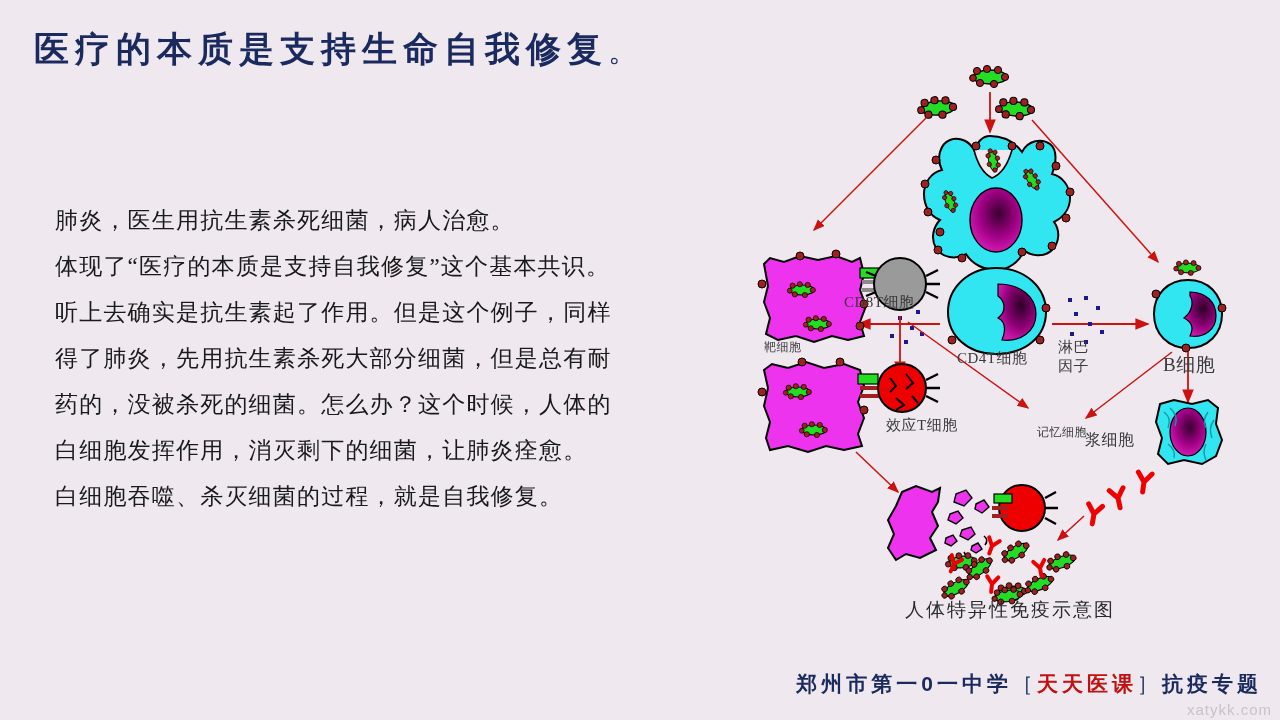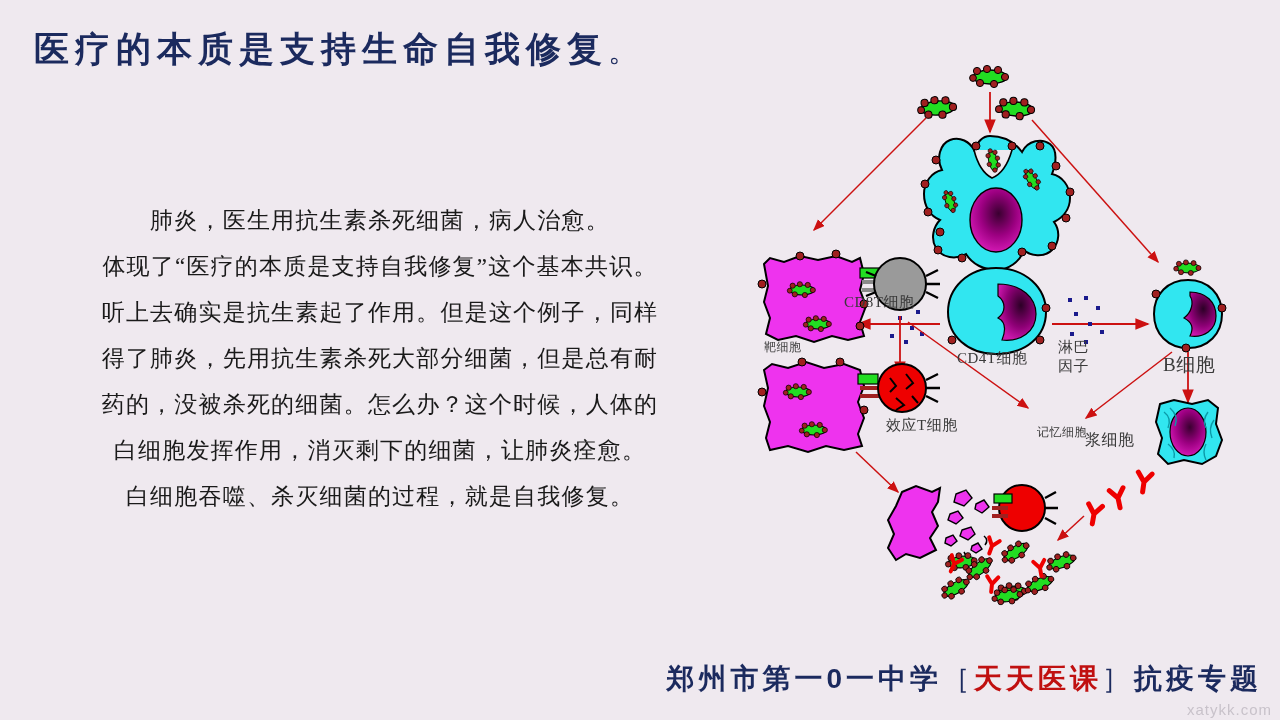--- a/index.html
+++ b/index.html
@@ -25,21 +25,21 @@
 
   
   .body-text{
     position:absolute;left:55px;top:198px;width:650px;
     font-family:"Liberation Serif", serif;
     font-size:23px;
     color:#1a1a1a;
     line-height:46px;
     letter-spacing:1.2px;
   }
-  .body-text .ln{display:block;white-space:nowrap;text-align:center;}
+  .body-text .ln{display:block;white-space:nowrap;}
 
   
   .diagram{position:absolute;left:740px;top:40px;width:500px;height:590px;}
   .diagram svg{position:absolute;left:0;top:0;}
   .dlabel{
     position:absolute;
     font-family:"Liberation Serif", serif;
     font-size:14px;color:#3a3a3a;white-space:nowrap;
     letter-spacing:0.5px;
   }
@@ -47,21 +47,21 @@
     position:absolute;left:905px;top:597px;
     font-family:"Liberation Serif", serif;
     font-size:19px;color:#2b2b2b;letter-spacing:2px;white-space:nowrap;
   }
 
   
   .footer{
     position:absolute;left:0;right:0;bottom:22px;
     text-align:right;padding-right:18px;
     font-family:"Liberation Sans", sans-serif;
-    font-weight:bold;font-size:28px;letter-spacing:4px;
+    font-weight:bold;font-size:21px;letter-spacing:4px;
     color:#1b2a5e;white-space:nowrap;
   }
   .footer .hl{color:#c01010;}
   .footer .brk{color:#1b2a5e;font-weight:normal;}
 
   .watermark{
     position:absolute;right:8px;bottom:2px;
     font-family:"Liberation Sans", sans-serif;
     font-size:15px;color:#c8c2ca;letter-spacing:1px;
   }
@@ -365,18 +365,19 @@
     <span class="dlabel" style="left:104px;top:253px;font-size:15px;">CD8T细胞</span>
     <span class="dlabel" style="left:217px;top:309px;font-size:15px;">CD4T细胞</span>
     <span class="dlabel" style="left:318px;top:298px;font-size:15px;">淋巴</span>
     <span class="dlabel" style="left:318px;top:317px;font-size:15px;">因子</span>
     <span class="dlabel" style="left:423px;top:312px;font-size:19px;">B细胞</span>
     <span class="dlabel" style="left:297px;top:384px;font-size:12px;">记忆细胞</span>
     <span class="dlabel" style="left:345px;top:390px;font-size:16px;">浆细胞</span>
     <span class="dlabel" style="left:146px;top:376px;font-size:15px;">效应T细胞</span>
   </div>
 
+  <div class="caption">人体特异性免疫示意图</div>
 
   <div class="footer"><span>郑州市第一0一中学</span><span class="brk">［</span><span class="hl">天天医课</span><span class="brk">］</span><span>抗疫专题</span></div>
 
   <div class="watermark">xatykk.com</div>
 
 </div>
 
 </body></html>

